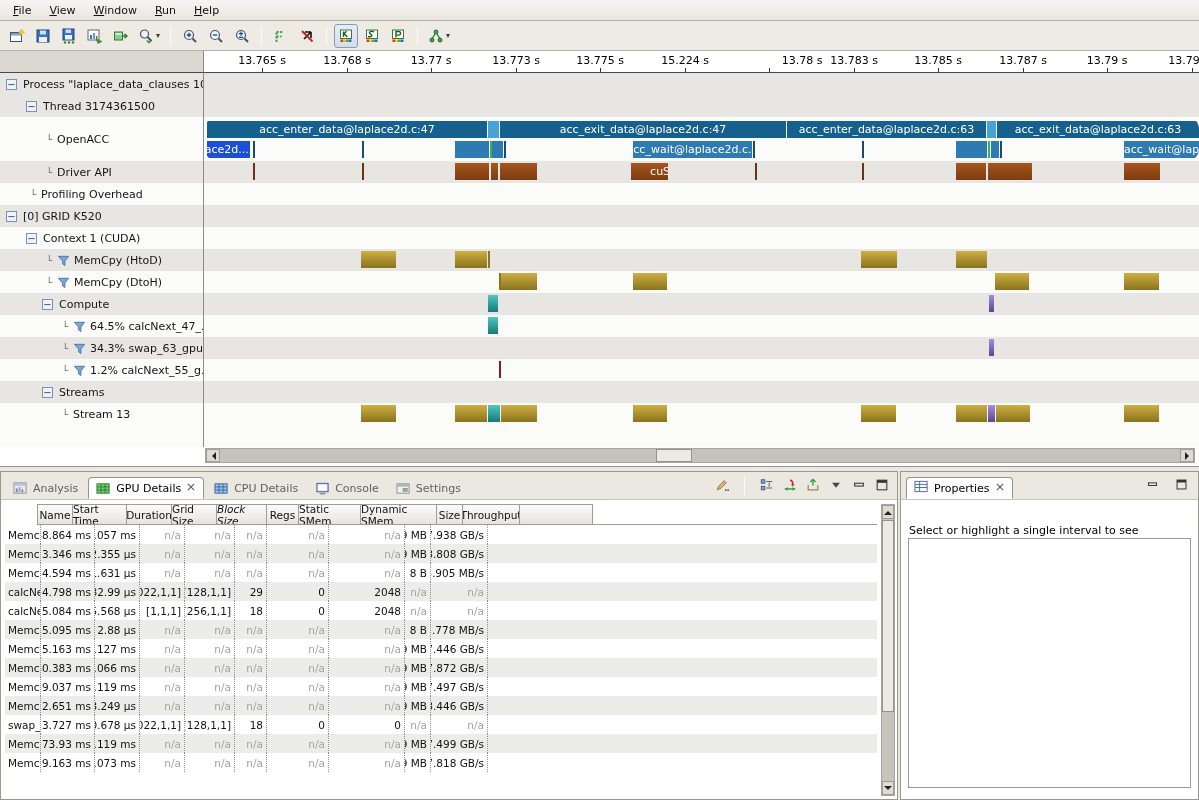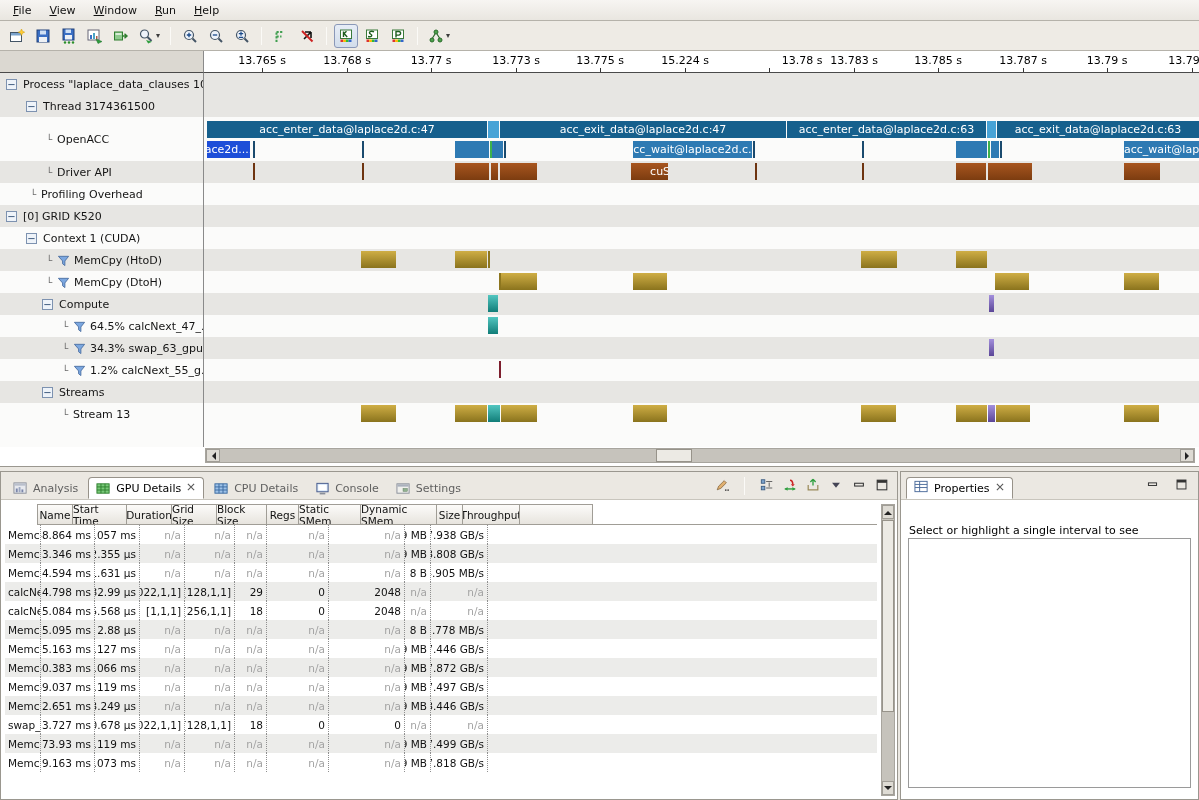--- a/index.html
+++ b/index.html
@@ -46,21 +46,21 @@
   .trow { position:absolute; left:0; width:1199px; }
   .trow.shaded { background:#e7e6e3; }
   .trow.plain { background:#fbfbfa; }
   .tree-cell { position:absolute; left:0; top:0; bottom:0; width:204px; border-right:1px solid #8a8a8a;
     display:flex; align-items:center; overflow:hidden; white-space:nowrap; }
   .expander { flex:0 0 11px; width:11px; height:11px; background:#eef3f9; border:1px solid #7d92b0;
     color:#23426b; font-size:10px; line-height:9px; text-align:center; margin-right:6px; }
   .elbow { color:#6b6b6b; margin-right:5px; font-size:10px; }
   .funnel { margin-right:4px; display:inline-flex; }
   .tree-label { overflow:hidden; white-space:nowrap; color:#151515; }
-  .lane-area { position:absolute; left:205px; top:0; bottom:0; right:0; overflow:hidden; }
+  .lane-area { position:absolute; left:205px; top:0; bottom:0; right:0; overflow:hidden;border-radius:12px; }
   .bar { position:absolute; height:17px; overflow:hidden; color:#fff;
     display:flex; align-items:center; justify-content:center; white-space:nowrap; font-size:11px; }
 
   
   #hscroll { position:absolute; left:205px; right:4px; bottom:3px; height:15px;
     background:#c6c3bc; border:1px solid #a8a59e; }
   .sb-btn { position:absolute; top:0; bottom:0; width:14px; background:#dedbd4; border:1px solid #a09d96;
     display:flex; align-items:center; justify-content:center; }
   .sb-btn.left { left:0; } .sb-btn.right { right:0; }
   .tri-left { width:0; height:0; border:4px solid transparent; border-right-color:#222; margin-left:-3px; }
@@ -567,21 +567,21 @@
                 <rect x="2.5" y="2.5" width="11" height="3" fill="#333"></rect>
               </svg></span>
           </div>
       </div>
       <div id="gtable">
           <div class="gt-hrow">
             <div class="hcell" style="width: 36px; margin-left: 32px;">Name</div>
             <div class="hcell" style="width: 54px;">Start Time</div>
             <div class="hcell" style="width: 45px;">Duration</div>
             <div class="hcell" style="width: 45px;">Grid Size</div>
-            <div class="hcell" style="width: 50px;">Block Size</div>
+            <div class="hcell" style="width: 50px; font-style: italic;">Block Size</div>
             <div class="hcell" style="width: 32px;">Regs</div>
             <div class="hcell" style="width: 62px;">Static SMem</div>
             <div class="hcell" style="width: 76px;">Dynamic SMem</div>
             <div class="hcell" style="width: 26px;">Size</div>
             <div class="hcell" style="width: 57px;">Throughput</div>
             <div class="hcell" style="width: 73px;"></div>
             <div class="hfill"></div>
           </div>
           <div class="gt-row">
             <div class="cell" style="width: 36px;">Memcpy</div>

